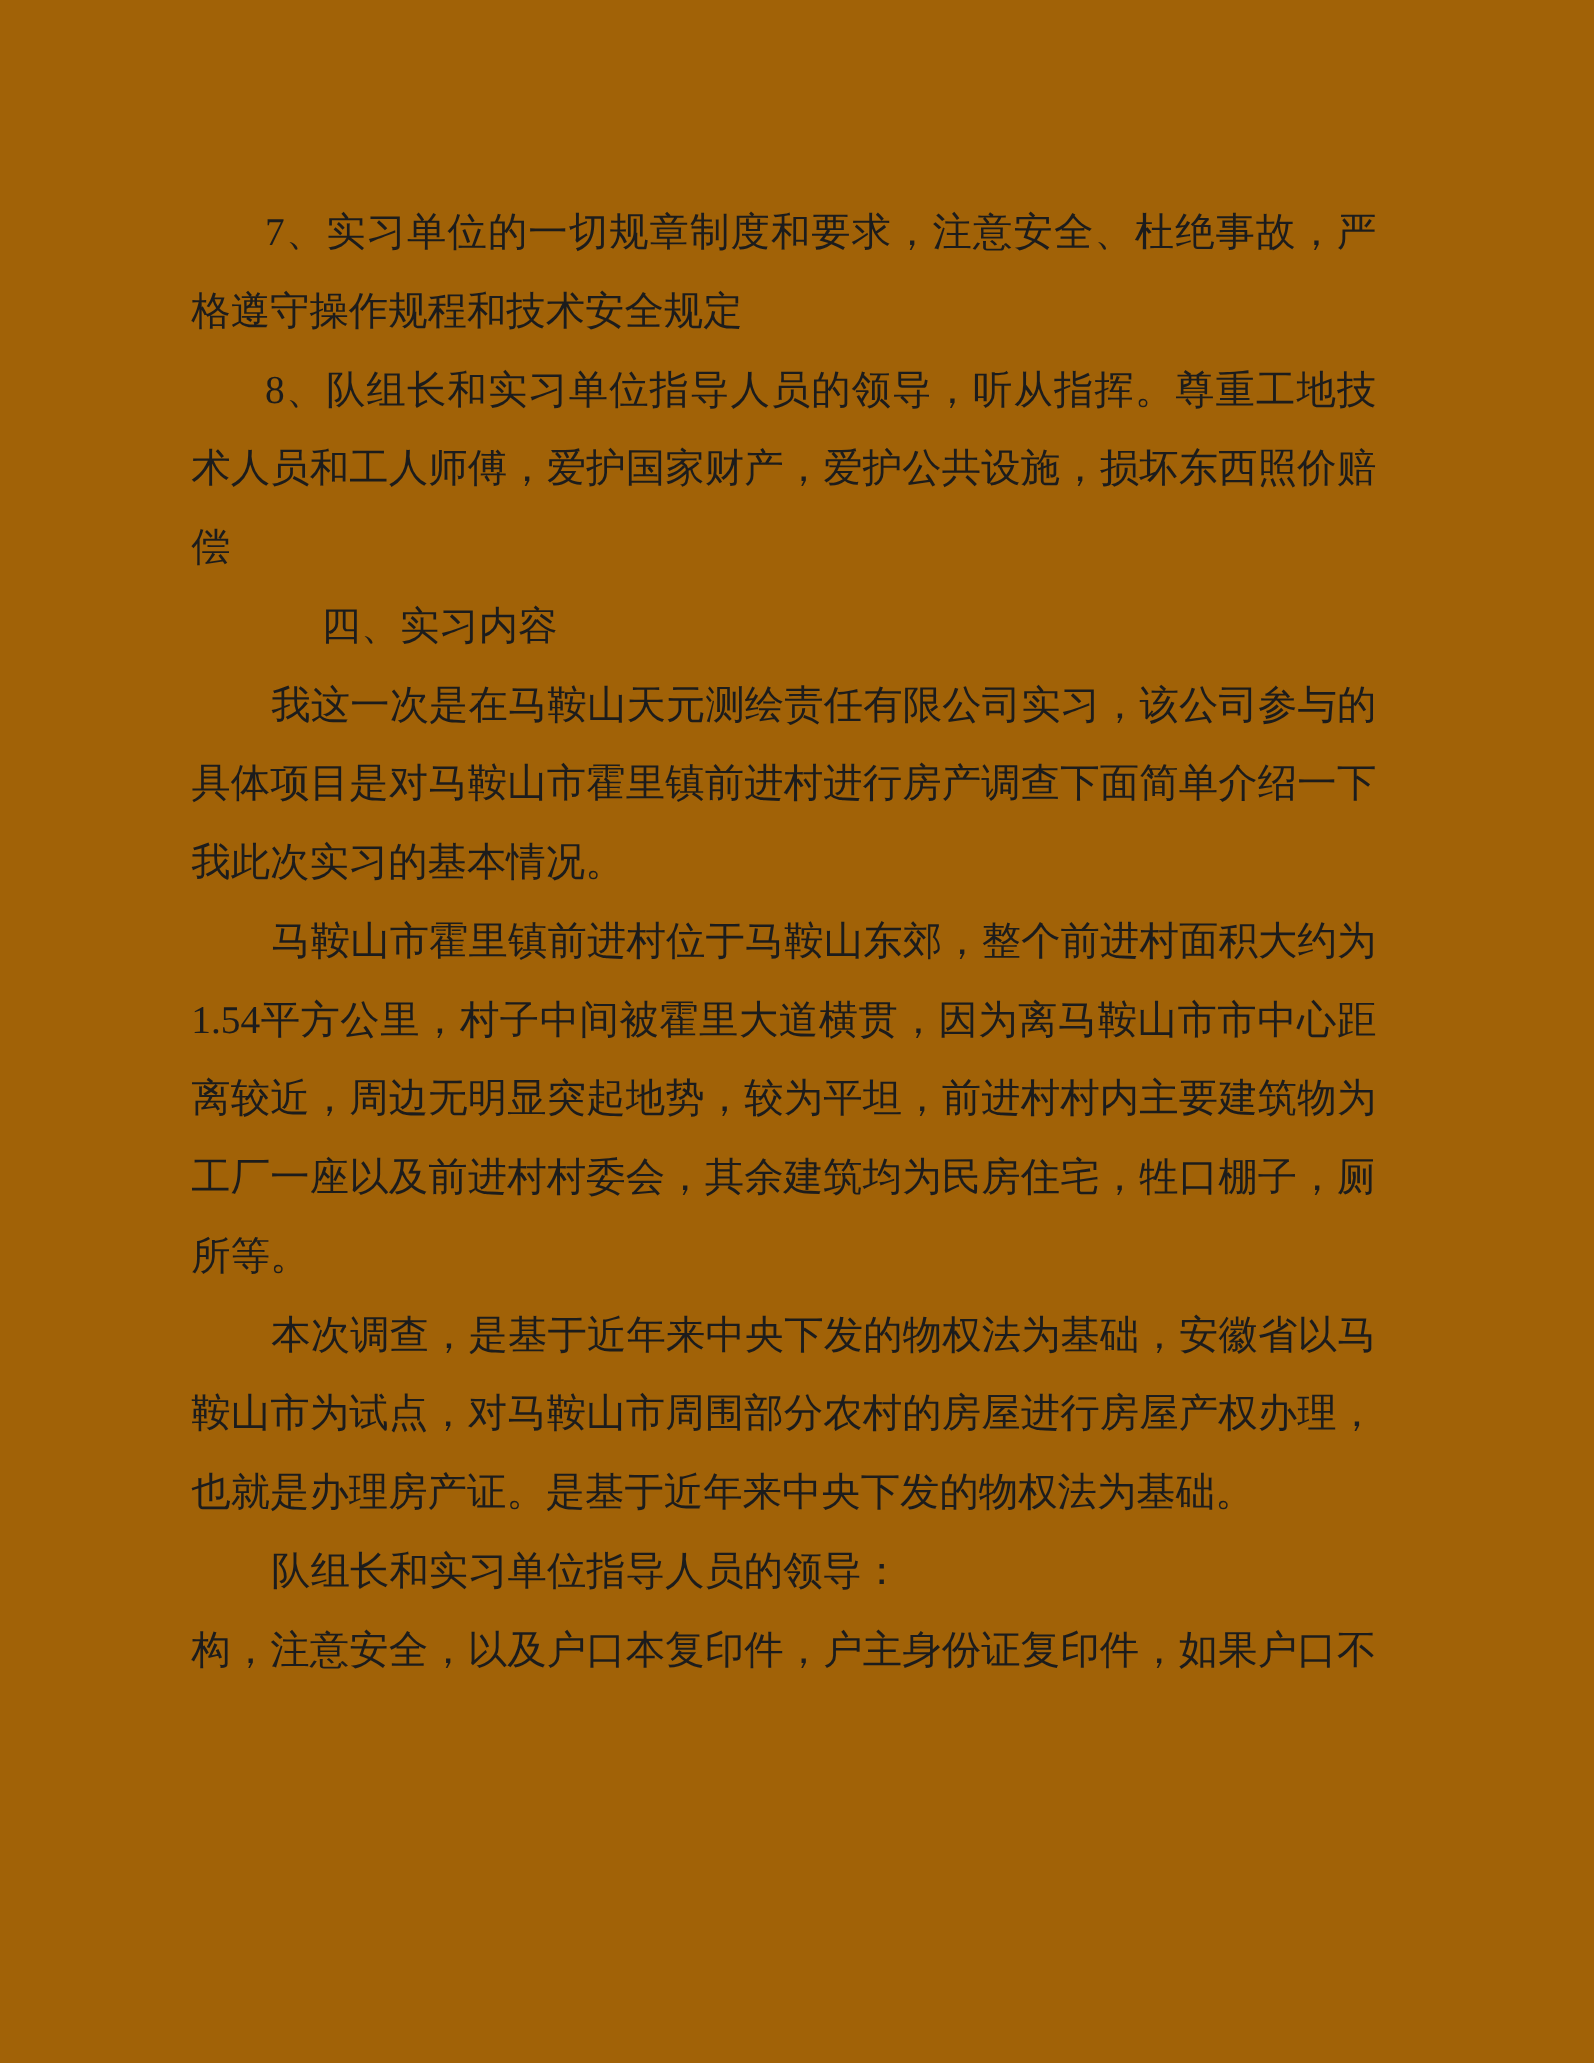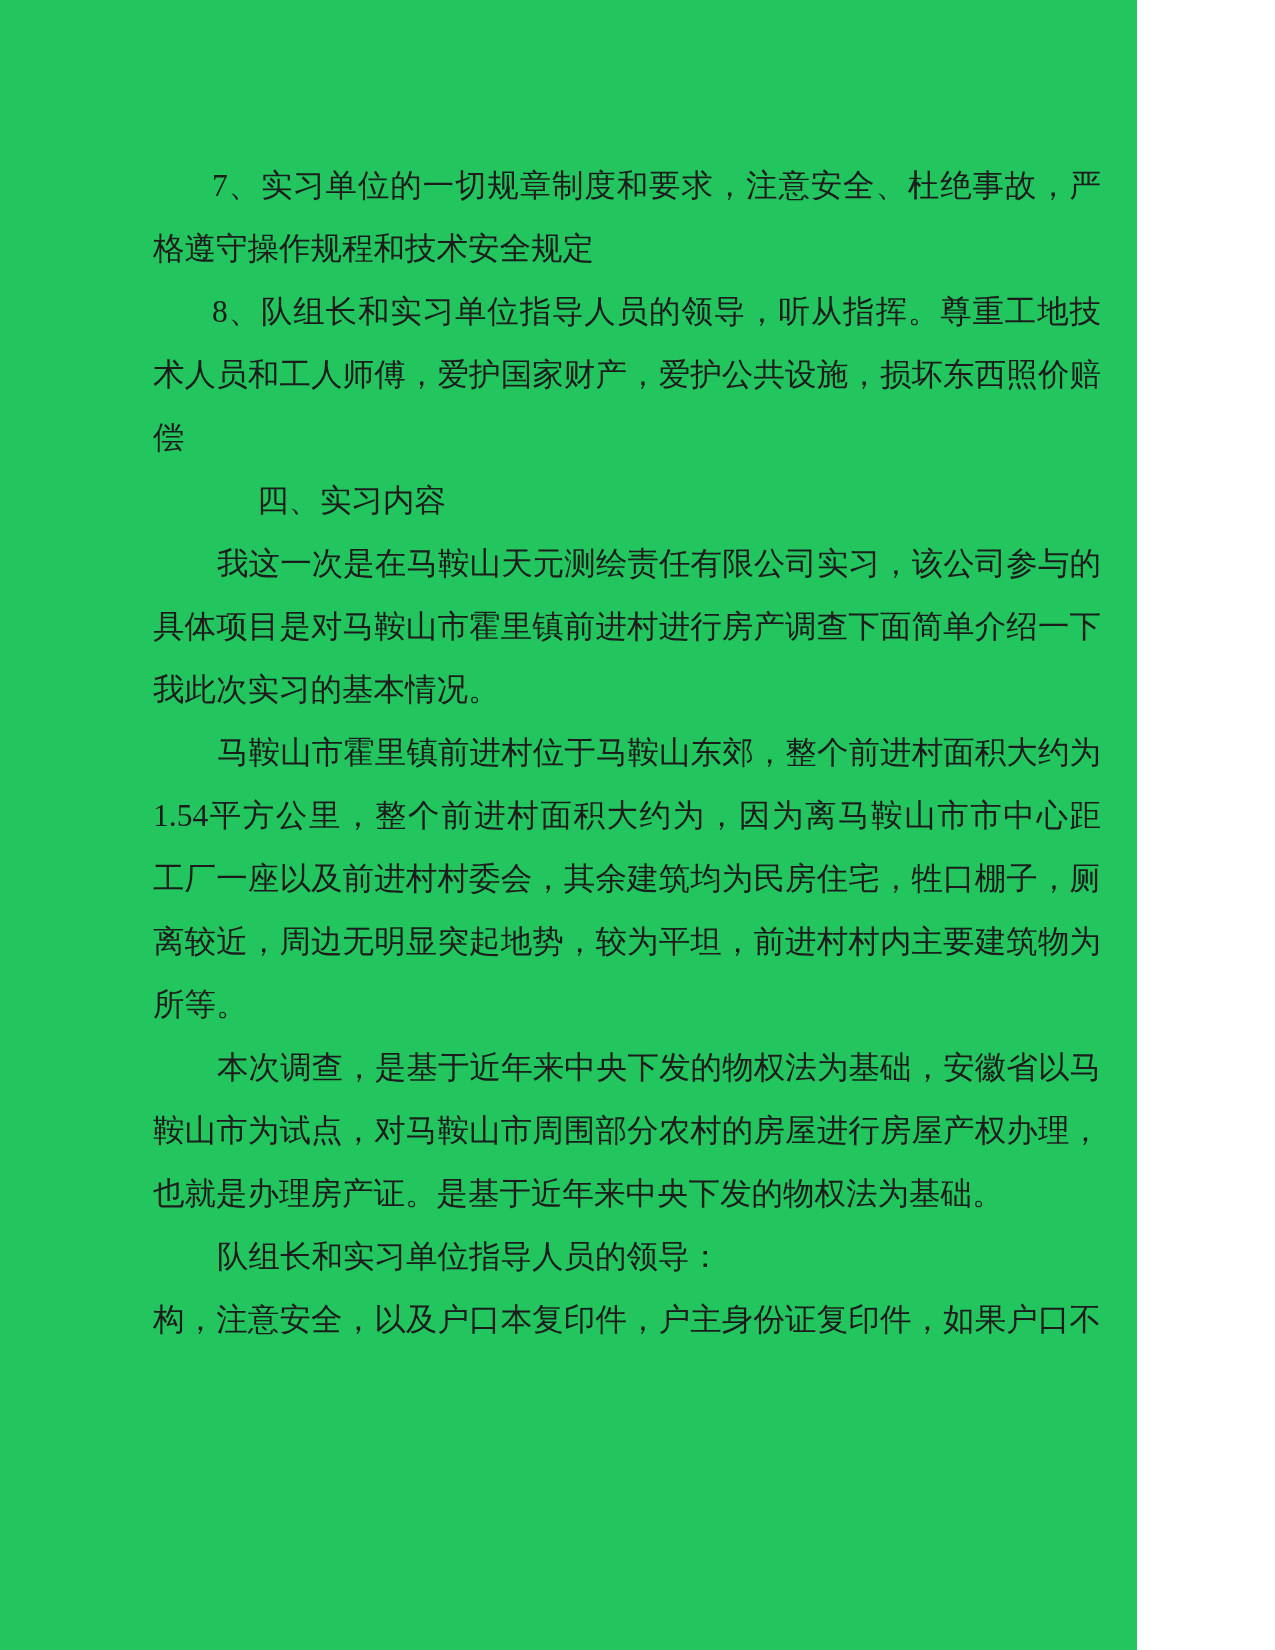--- a/index.html
+++ b/index.html
@@ -2,23 +2,23 @@
 <html><head>
 <meta charset="utf-8">
 <style>
   html, body {
     margin: 0;
     padding: 0;
     background: #ffffff;
   }
   .page {
     position: relative;
-    width: 1137px;
+    width: 1275px;
     height: 1650px;
-    background: #22c55e;
+    background: #a16207;
     overflow: hidden;
   }
   .doc {
     position: absolute;
     left: 153px;
     top: 154px;
     width: 948px;
     font-family: "Liberation Serif", "DejaVu Serif", serif;
     font-size: 31.5px;
     line-height: 63px;
@@ -62,23 +62,23 @@
       <div class="para kind-heading">
         <div class="line first">四、实习内容</div>
       </div>
       <div class="para kind-body">
         <div class="line first fill">我这一次是在马鞍山天元测绘责任有限公司实习，该公司参与的</div>
         <div class="line fill">具体项目是对马鞍山市霍里镇前进村进行房产调查下面简单介绍一下</div>
         <div class="line">我此次实习的基本情况。</div>
       </div>
       <div class="para kind-body">
         <div class="line first fill">马鞍山市霍里镇前进村位于马鞍山东郊，整个前进村面积大约为</div>
-        <div class="line fill">1.54平方公里，整个前进村面积大约为，因为离马鞍山市市中心距</div>
+        <div class="line fill">1.54平方公里，村子中间被霍里大道横贯，因为离马鞍山市市中心距</div>
+        <div class="line fill">离较近，周边无明显突起地势，较为平坦，前进村村内主要建筑物为</div>
         <div class="line fill">工厂一座以及前进村村委会，其余建筑均为民房住宅，牲口棚子，厕</div>
-        <div class="line fill">离较近，周边无明显突起地势，较为平坦，前进村村内主要建筑物为</div>
         <div class="line">所等。</div>
       </div>
       <div class="para kind-body">
         <div class="line first fill">本次调查，是基于近年来中央下发的物权法为基础，安徽省以马</div>
         <div class="line fill">鞍山市为试点，对马鞍山市周围部分农村的房屋进行房屋产权办理，</div>
         <div class="line">也就是办理房产证。是基于近年来中央下发的物权法为基础。</div>
       </div>
       <div class="para kind-body">
         <div class="line first">队组长和实习单位指导人员的领导：</div>
       </div>

